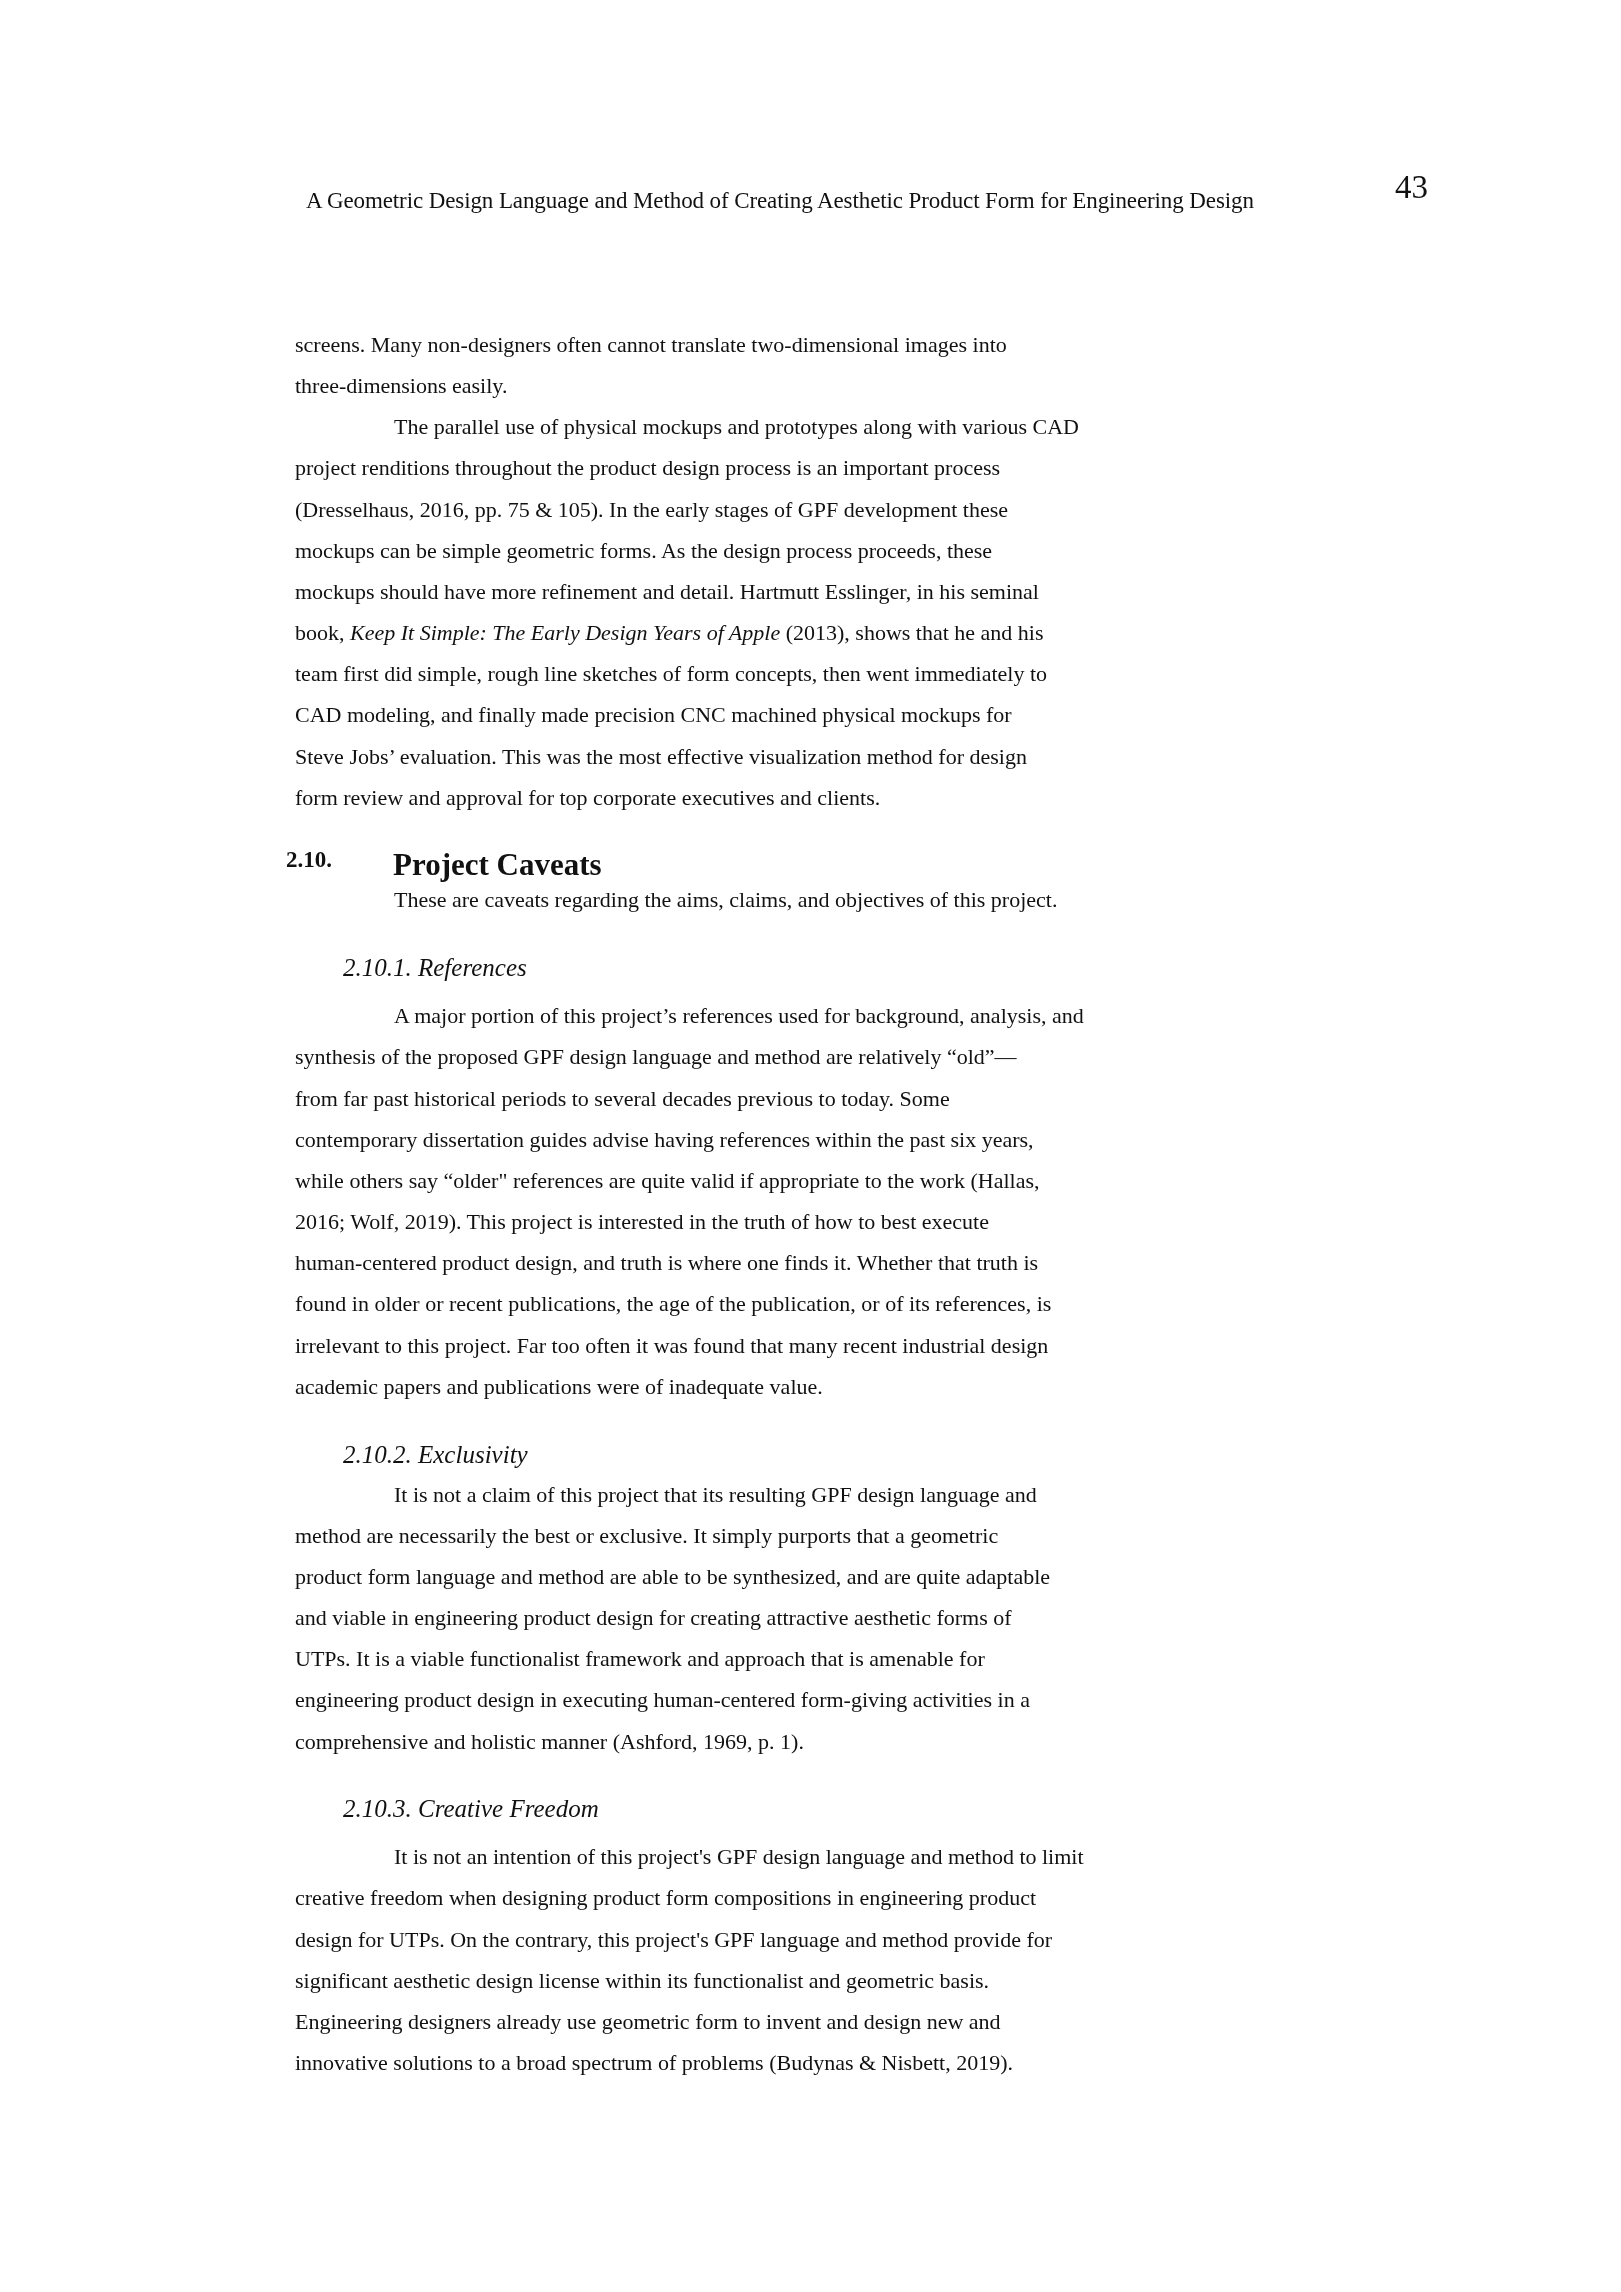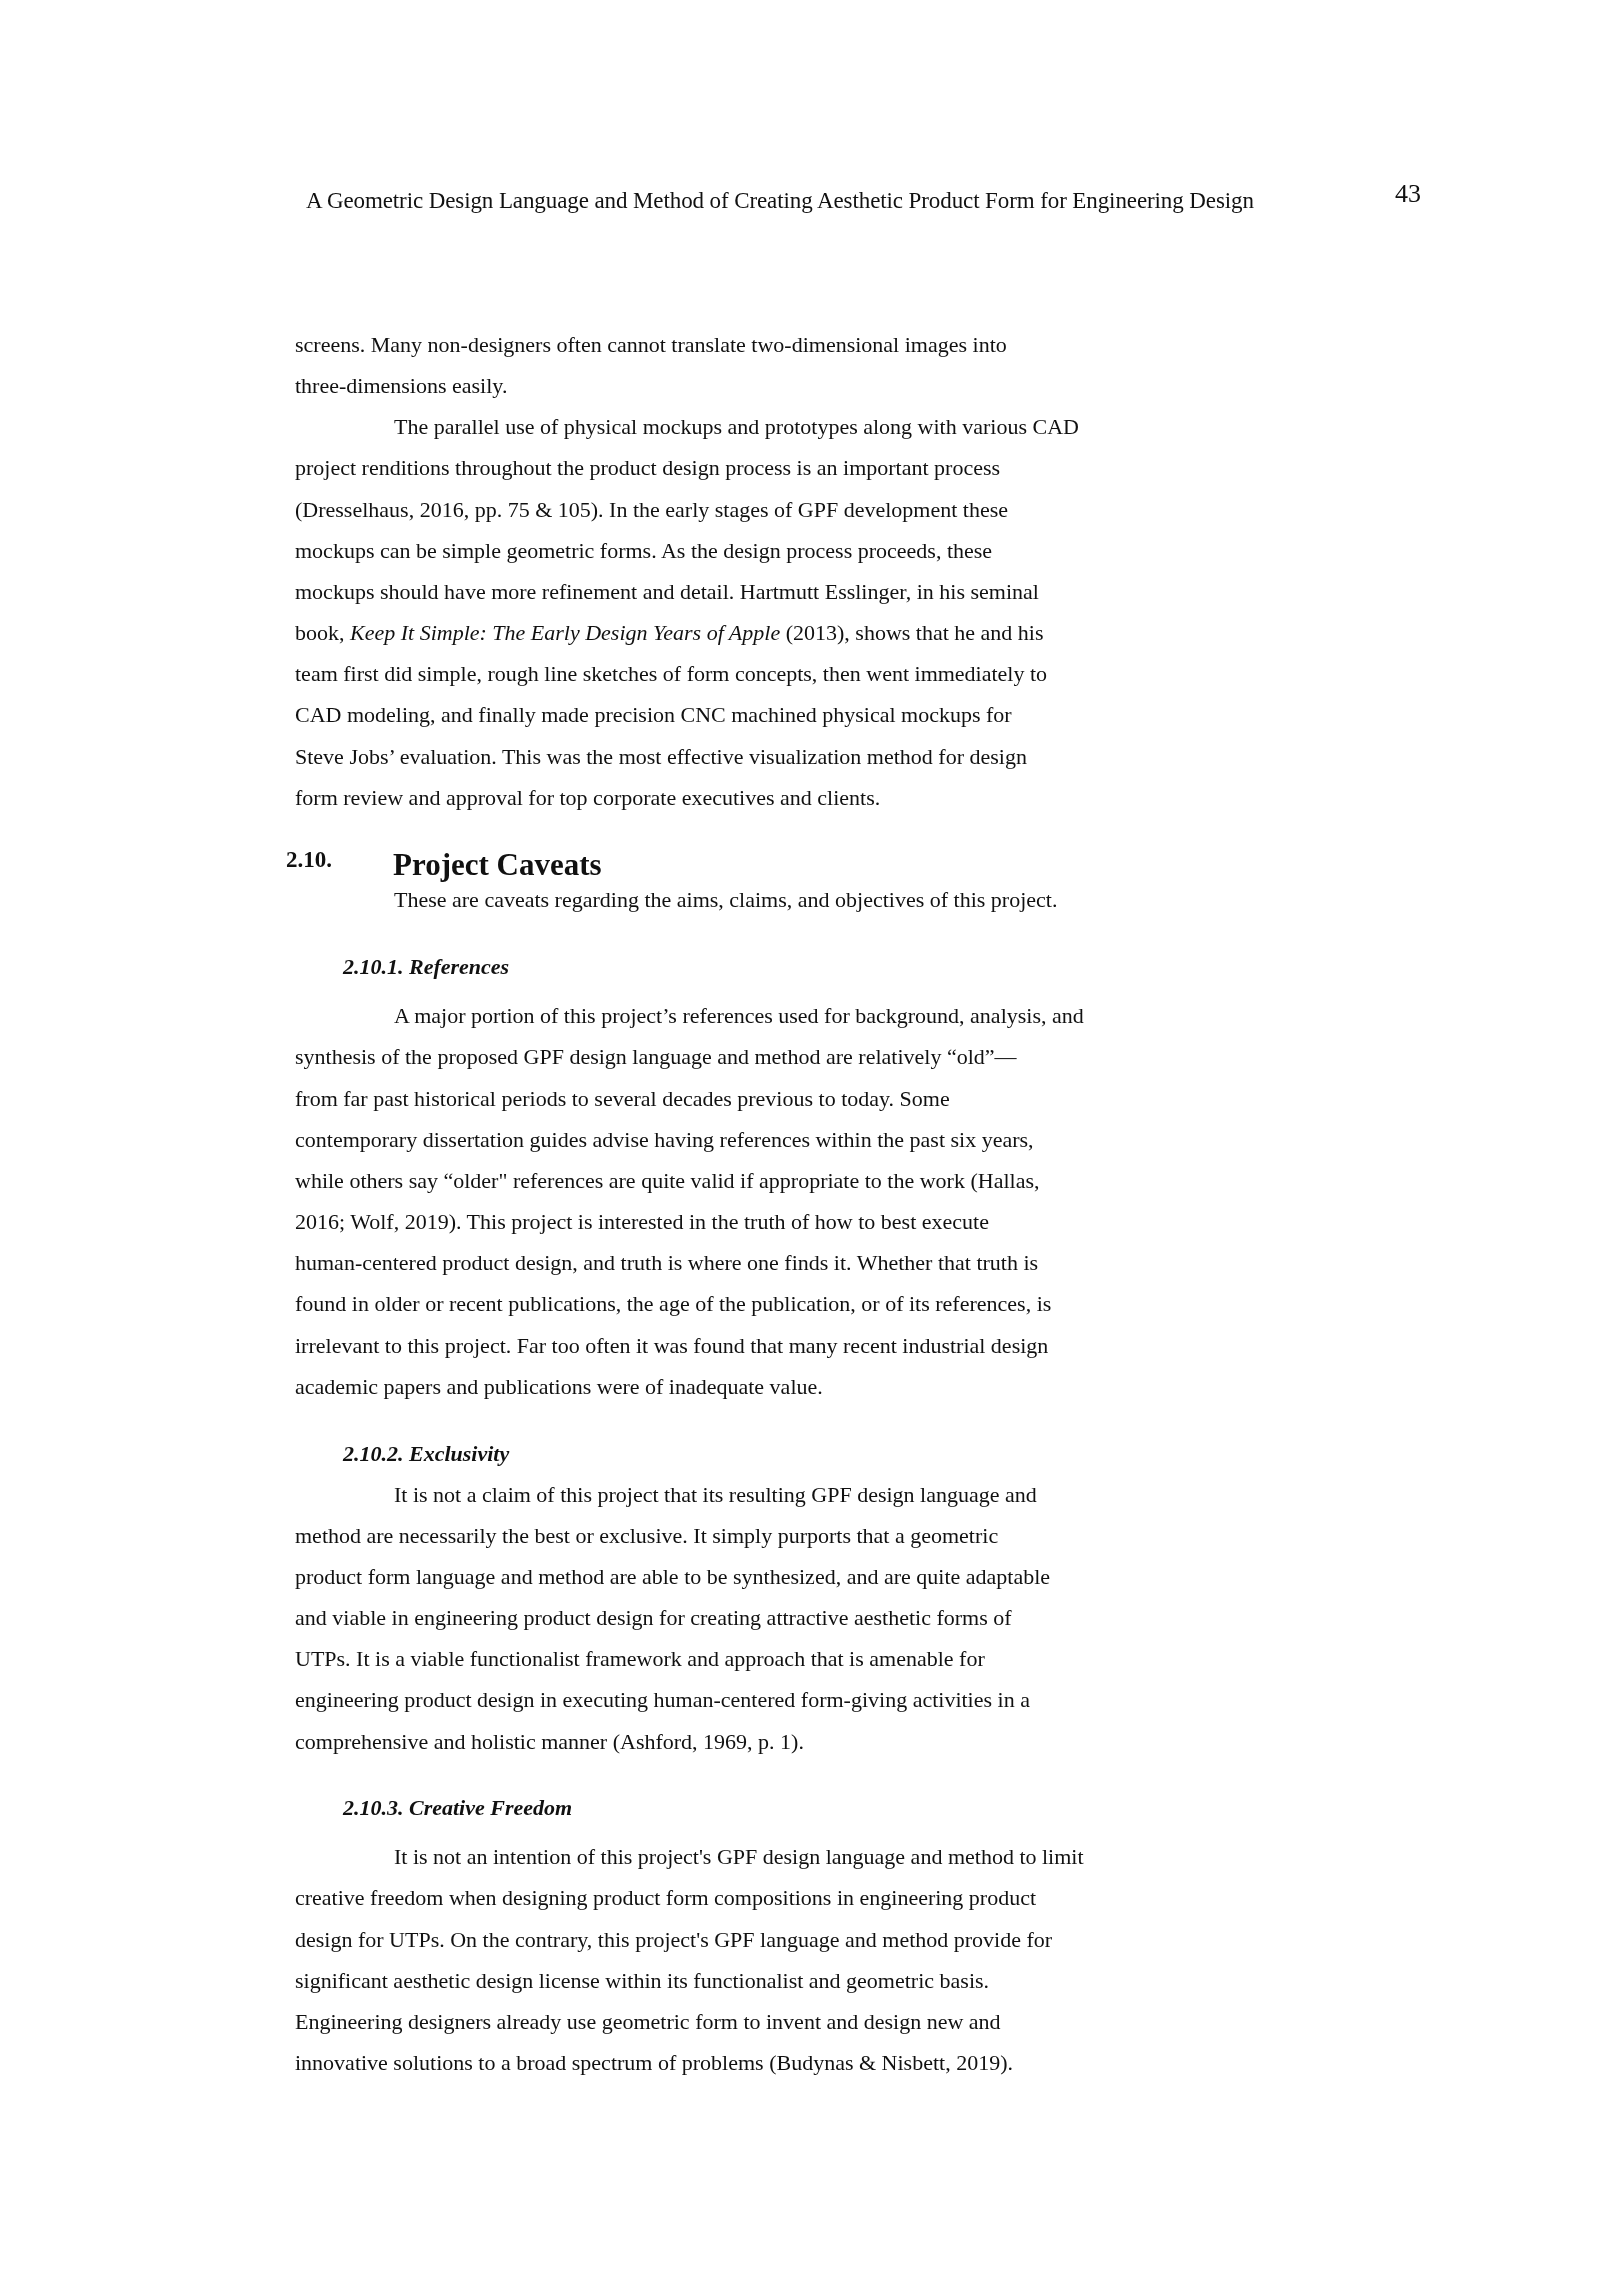--- a/index.html
+++ b/index.html
@@ -1,25 +1,25 @@
 <!DOCTYPE html>
 <html><head>
 <meta charset="utf-8">
 <style>
   html, body { margin: 0; padding: 0; background: #ffffff; }
   body { width: 1621px; height: 2293px; position: relative; overflow: hidden;
          font-family: "Liberation Serif", "DejaVu Serif", serif; color: #111111; }
   .page { position: absolute; left: 0; top: 0; width: 1621px; height: 2293px; background: #fff; margin-top: 31px; }
   .running-head { position: absolute; left: 306px; top: 157px; font-size: 23px; white-space: nowrap; letter-spacing: -0.1px; }
-  .page-num { position: absolute; left: 1395px; top: 148px; font-size: 26px; }
+  .page-num { position: absolute; left: 1395px; top: 138px; font-size: 33px; }
   .line { position: absolute; left: 295px; font-size: 22px; white-space: nowrap; line-height: 1; }
   .indent { left: 394px; }
   .h2num { position: absolute; left: 286px; font-size: 23px; font-weight: bold; white-space: nowrap; }
   .h2title { position: absolute; left: 393px; font-size: 31px; font-weight: bold; white-space: nowrap; }
-  .h3 { position: absolute; left: 343px; font-size: 22px; font-weight: bold; font-style: italic; white-space: nowrap; }
+  .h3 { position: absolute; left: 343px; font-size: 25px; font-weight: normal; font-style: italic; white-space: nowrap; }
   em { font-style: italic; }
 </style>
 </head>
 <body>
 
 <div class="page">
 
   <div class="running-head">A Geometric Design Language and Method of Creating Aesthetic Product Form for Engineering Design</div>
   <div class="page-num">43</div>
 

